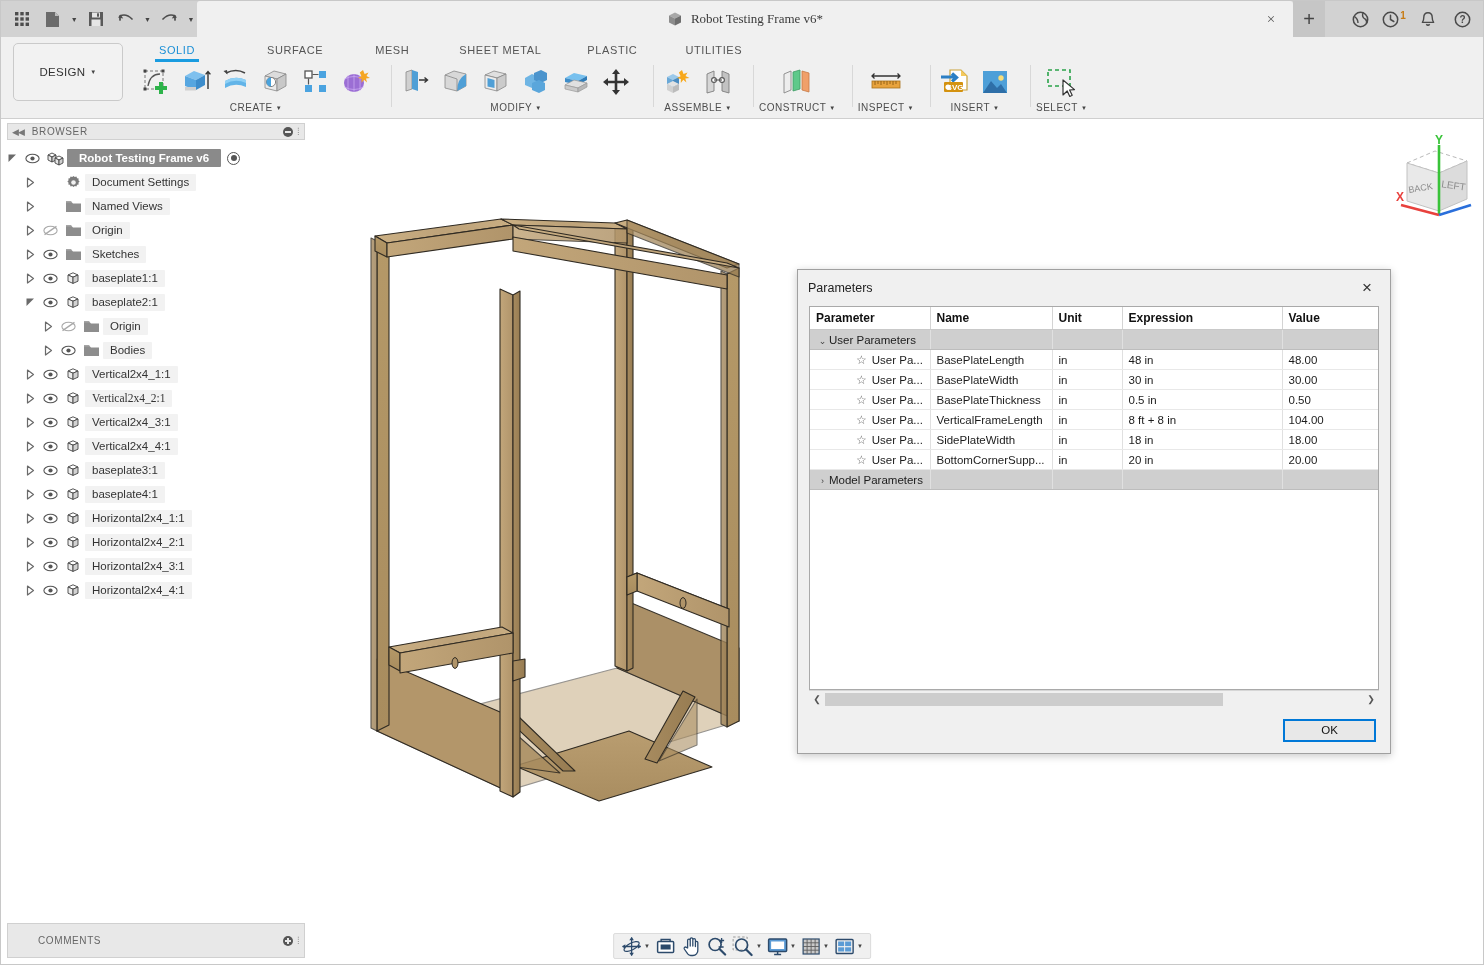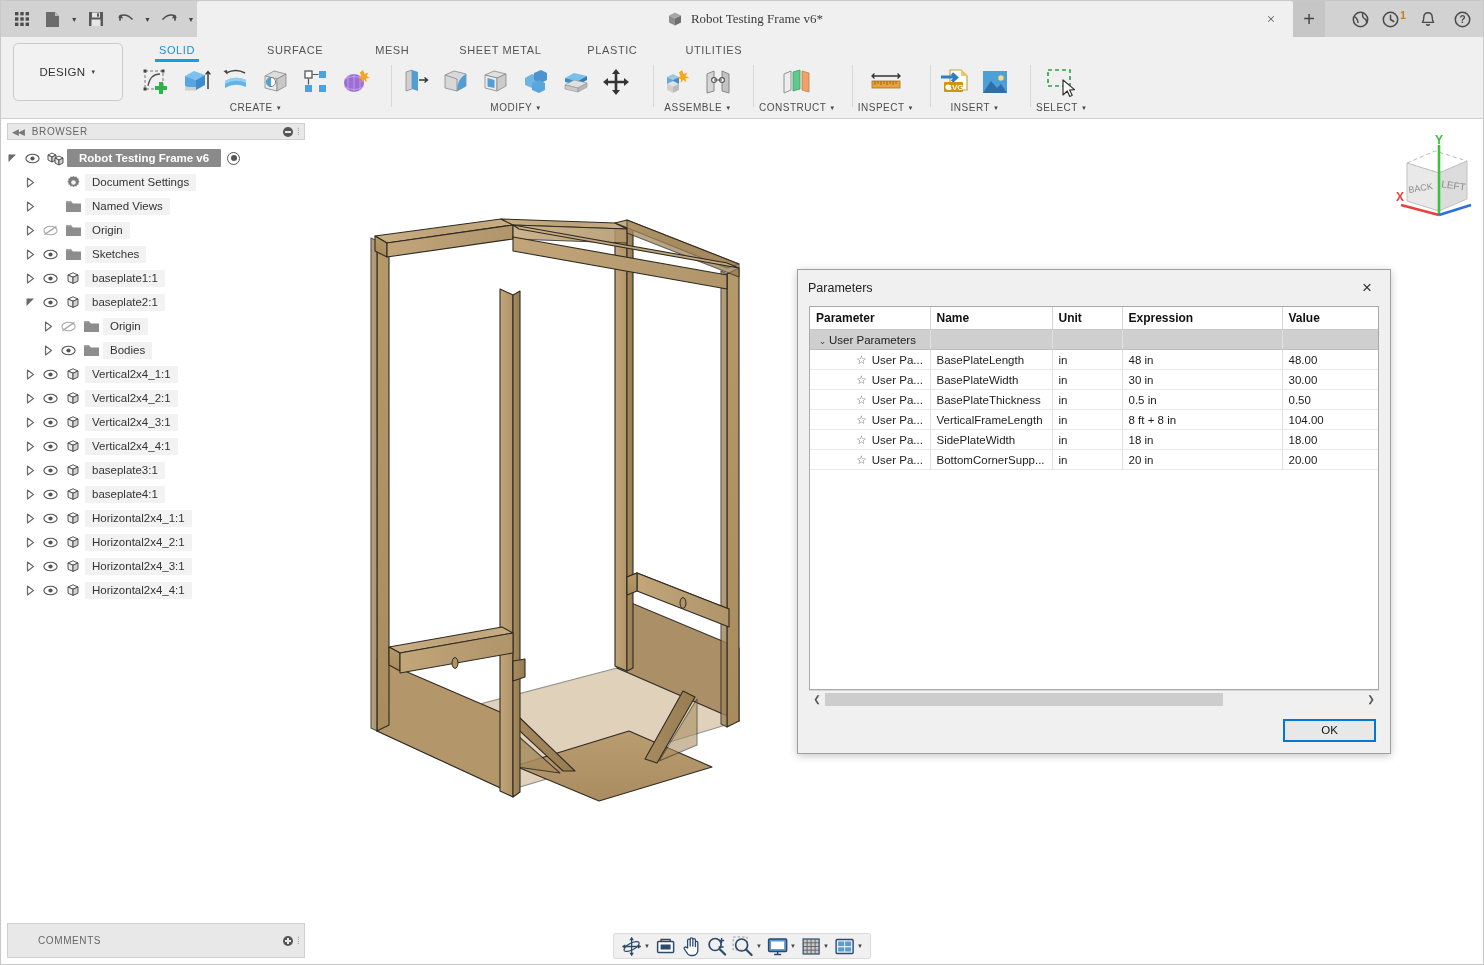--- a/index.html
+++ b/index.html
@@ -843,21 +843,21 @@
             </span>
             <span class="ticon">
               <svg width="17" height="15" viewBox="0 0 17 15">
                 <path d="M3 4 L8 1.8 L13 4 L8 6.2 Z" fill="#fff" stroke="#444" stroke-width=".9"></path>
                 <path d="M3 4 L8 6.2 L8 12.4 L3 10.2 Z" fill="#ededed" stroke="#444" stroke-width=".9"></path>
                 <path d="M13 4 L8 6.2 L8 12.4 L13 10.2 Z" fill="#d2d2d2" stroke="#444" stroke-width=".9"></path>
               </svg>
             </span>
             <span class="tlabel">Vertical2x4_1:1</span>
           </div>
-          <div class="trow" style="padding-left: 18px;">
+          <div class="trow" style="padding-left: 18px; font-family: Liberation Serif, serif;">
             <span class="tarrow">
               <svg width="11" height="11" viewBox="0 0 11 11">
                 <path d="M2.5 1 L8.5 5.5 L2.5 10 Z" fill="none" stroke="#6a6a6a" stroke-width="1.2" stroke-linejoin="round"></path>
               </svg>
             </span>
             <span class="eye">
               <svg width="15" height="11" viewBox="0 0 15 11">
                 <ellipse cx="7.5" cy="5.5" rx="6.6" ry="4.3" fill="none" stroke="#555" stroke-width="1.1"></ellipse>
                 <circle cx="7.5" cy="5.5" r="2.1" fill="#555"></circle>
               </svg>
@@ -1242,20 +1242,27 @@
                     <span class="param-cell">
                       <span class="star">☆</span>
                       <span>User Pa...</span>
                     </span>
                   </td>
                   <td>BottomCornerSupp...</td>
                   <td>in</td>
                   <td>20 in</td>
                   <td style="border-right:none">20.00</td>
                 </tr>
+                <tr class="group">
+                  <td class="first"><span class="grp-arrow">›</span><span>Model Parameters</span></td>
+                  <td></td>
+                  <td></td>
+                  <td></td>
+                  <td style="border-right:none"></td>
+                </tr>
               </tbody>
           </table>
         </div>
         <div class="hscroll">
           <div class="hs-btn">❮</div>
           <div class="hs-track">
               <div class="hs-thumb"></div>
             </div>
           <div class="hs-btn">❯</div>
         </div>

